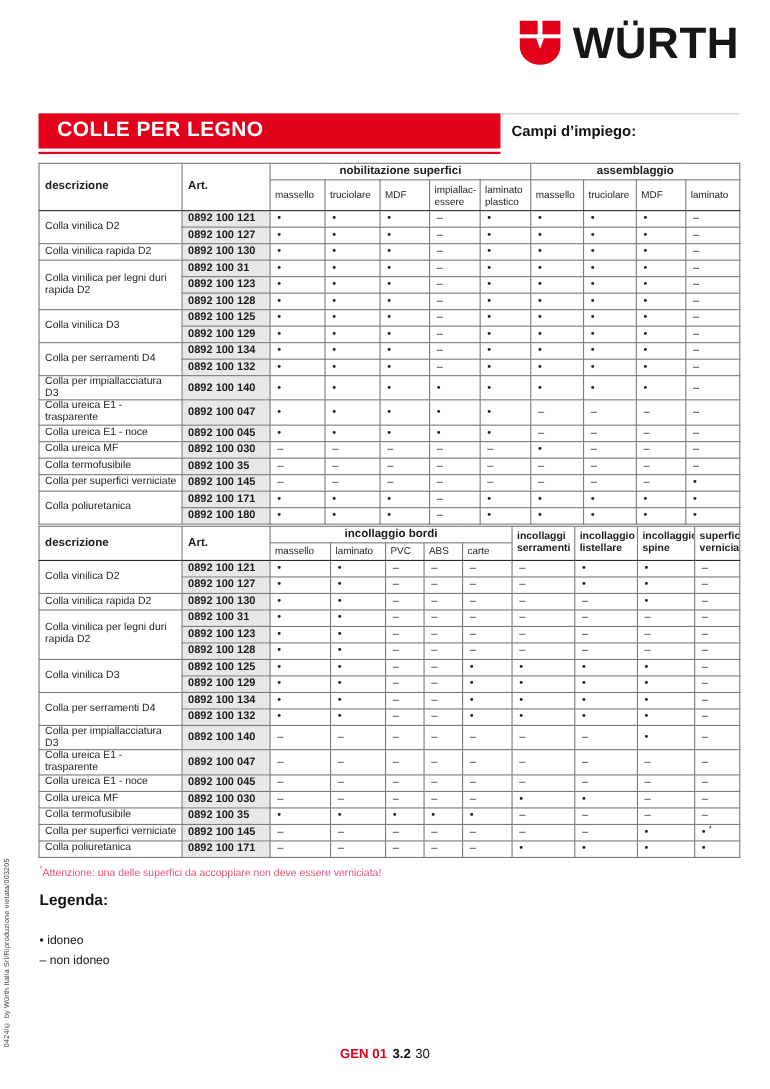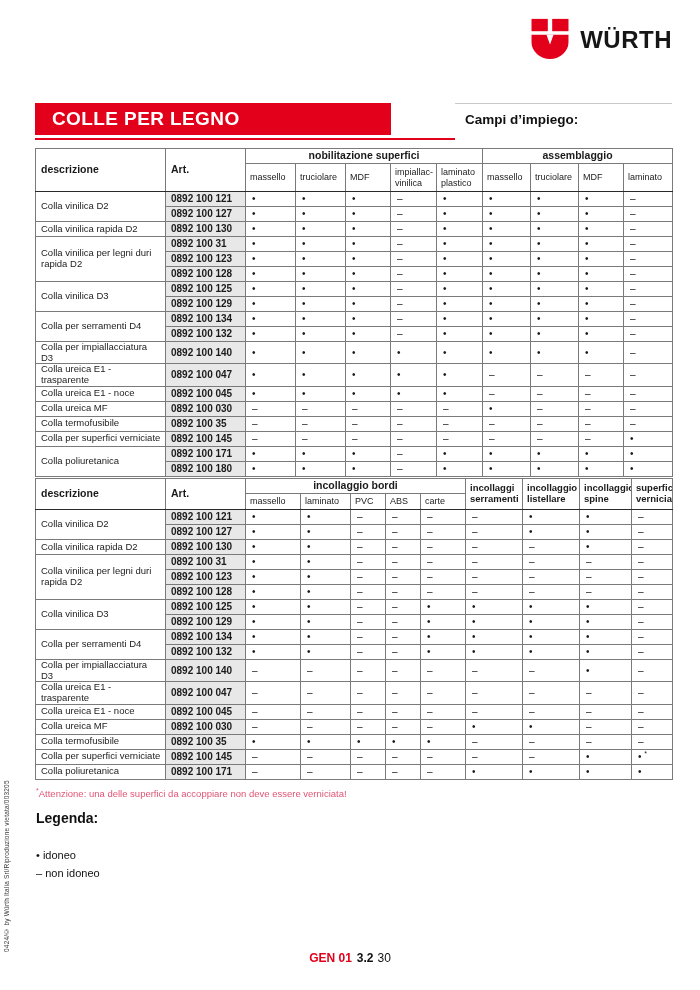--- a/index.html
+++ b/index.html
@@ -1,26 +1,26 @@
 <!DOCTYPE html>
 <html style="--brand-red: #e2001a; --footnote-pink: #e05575; --art-bg: #e8e8e8;"><head>
 <meta charset="utf-8">
 <style>
   html,body{margin:0;padding:0;background:#fff;}
   body{width:700px;height:990px;font-family:"Liberation Sans",sans-serif;position:relative;overflow:hidden;}
   .page{position:absolute;inset:0;background:#ffffff;}
 
   
   .logo{position:absolute;top:18px;right:28px;display:flex;align-items:center;gap:8px;}
-  .logo-text{font-size:24px;font-weight:800;color:#161616;letter-spacing:0.5px;line-height:1;}
+  .logo-text{font-size:40px;font-weight:800;color:#161616;letter-spacing:0.5px;line-height:1;}
 
   
   .banner-row{position:absolute;top:103px;left:35px;width:637px;height:42px;}
   .banner-grayline{position:absolute;top:0;left:420px;right:0;border-top:1px solid #c9c9c9;}
-  .banner{position:absolute;top:0;left:0;width:356px;height:32px;background:var(--brand-red,#e2001a);
+  .banner{position:absolute;top:0;left:0;width:420px;height:32px;background:var(--brand-red,#e2001a);
           color:#fff;display:flex;align-items:center;padding-left:17px;box-sizing:border-box;
           font-weight:800;font-size:19px;letter-spacing:0.4px;}
   .banner-underline{position:absolute;top:35px;left:0;width:420px;height:2px;background:var(--brand-red,#e2001a);}
   .campi{position:absolute;left:430px;top:9px;font-weight:bold;font-size:13.5px;color:#111;}
 
   
   table.campi-table{position:absolute;left:35px;border-collapse:collapse;table-layout:fixed;width:637px;
         color:#1a1a1a;border:1.5px solid #2a2a2a;}
   #table-0{top:148px;}
   #table-1{top:478px;}
@@ -99,21 +99,21 @@
           <th class="th-desc" rowspan="2">descrizione</th>
           <th class="th-art" rowspan="2">Art.</th>
           <th class="th-group" colspan="5">nobilitazione superfici</th>
           <th class="th-group" colspan="4">assemblaggio</th>
         </tr>
         <tr class="sub-row">
           <th class="th-sub">massello</th>
           <th class="th-sub">truciolare</th>
           <th class="th-sub">MDF</th>
           <th class="th-sub">impiallac-
-vinilica</th>
+essere</th>
           <th class="th-sub">laminato
 plastico</th>
           <th class="th-sub">massello</th>
           <th class="th-sub">truciolare</th>
           <th class="th-sub">MDF</th>
           <th class="th-sub">laminato</th>
         </tr>
       </thead>
       <tbody>
         <tr class="group-start">

